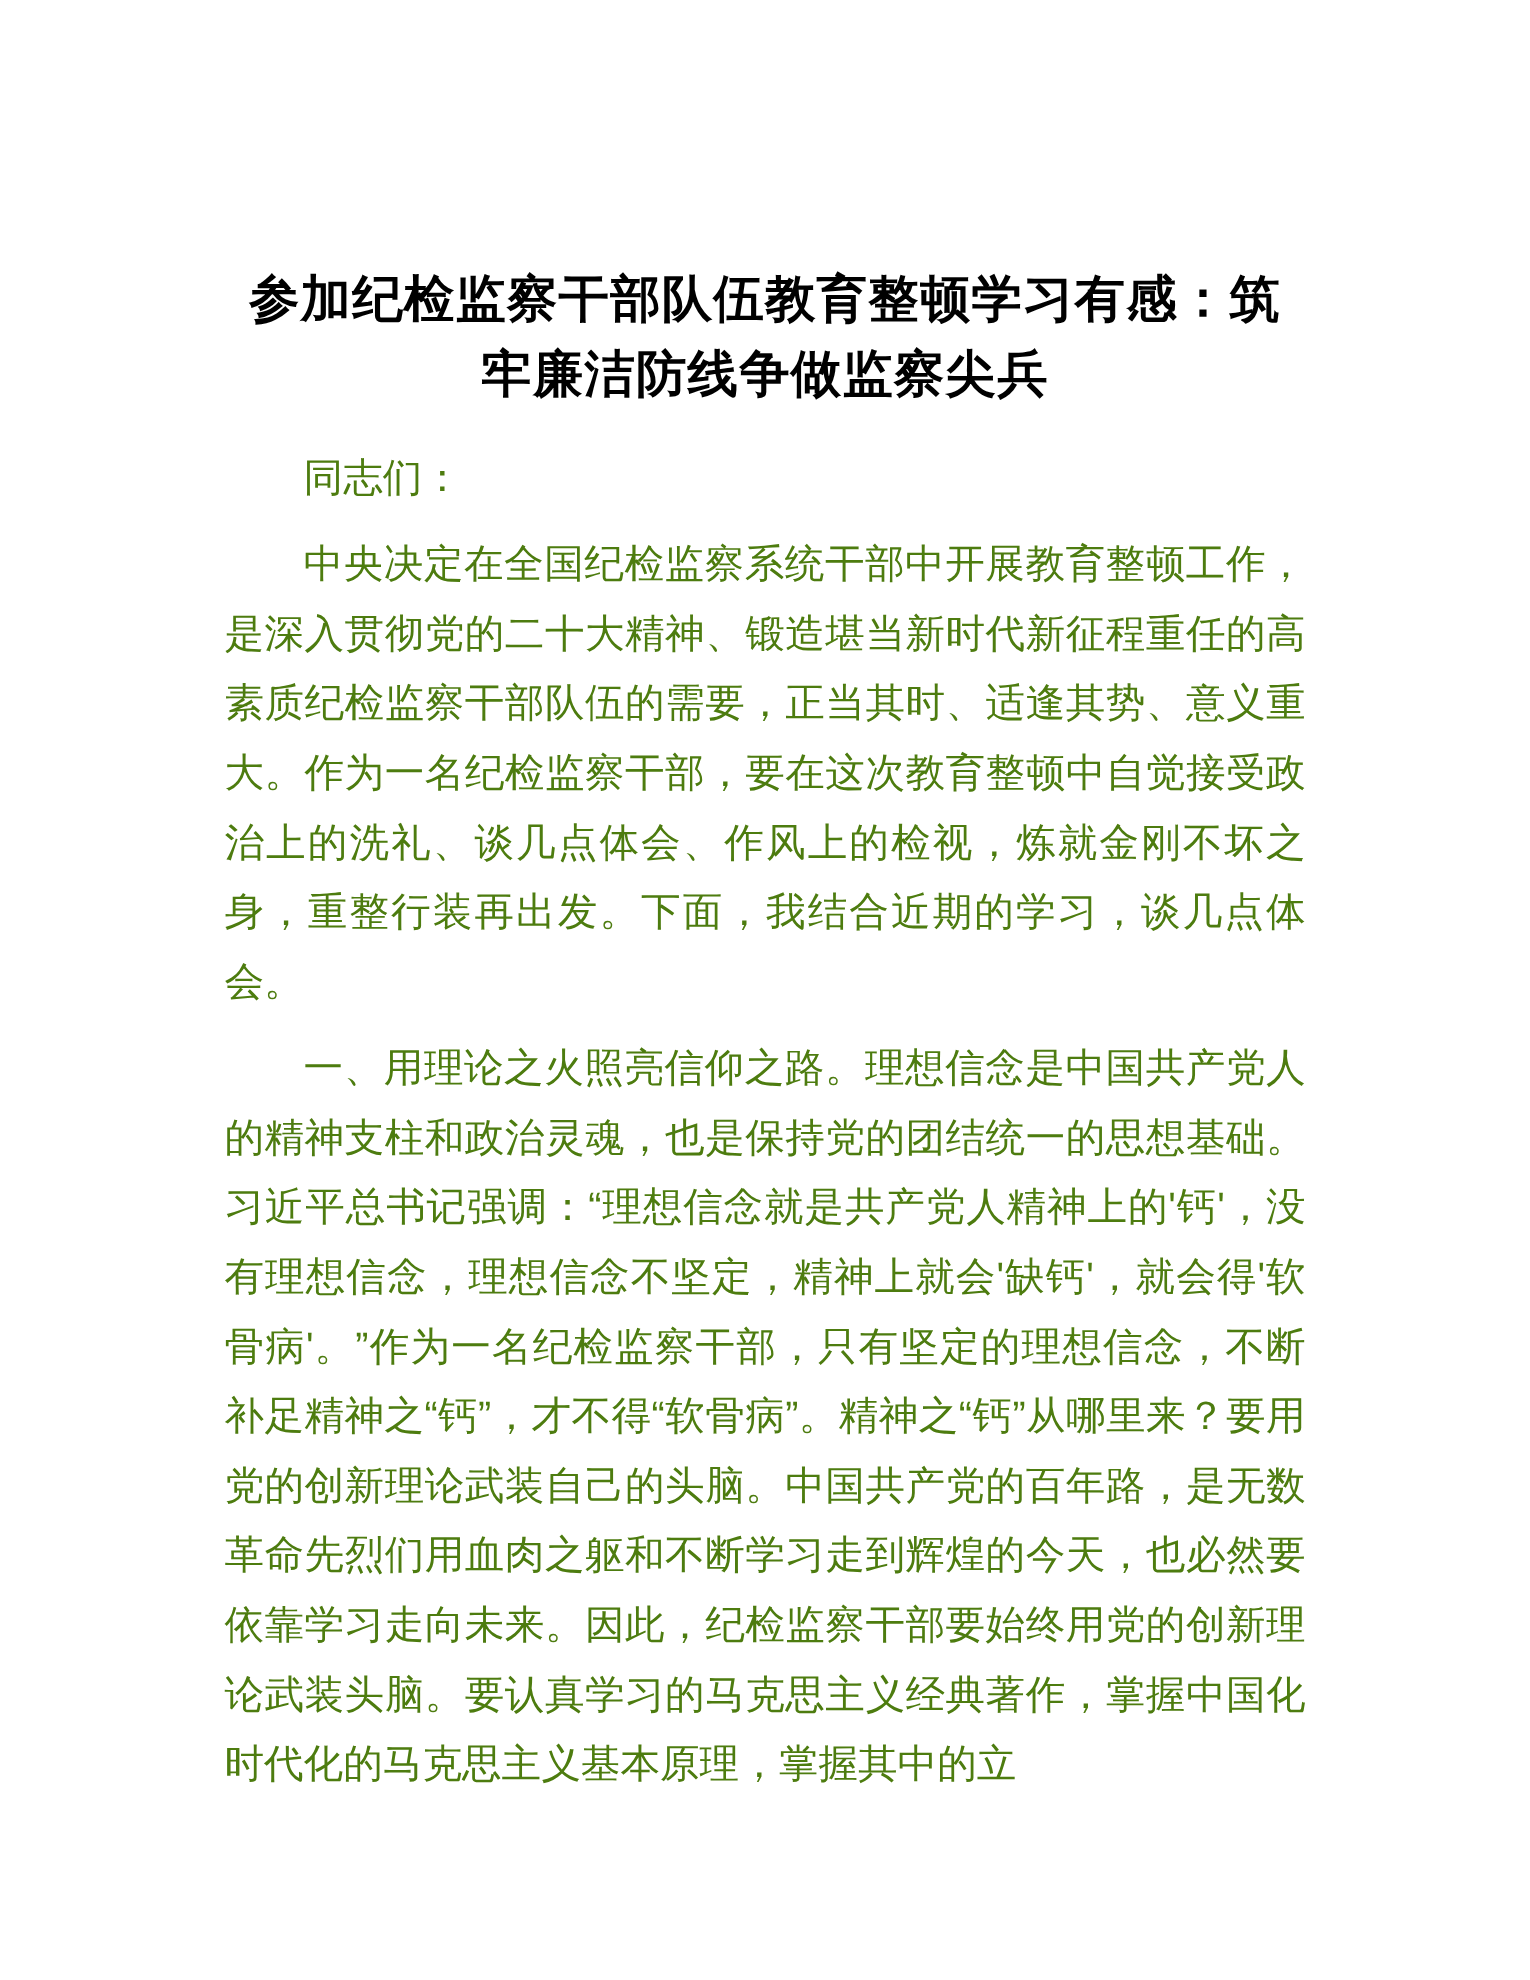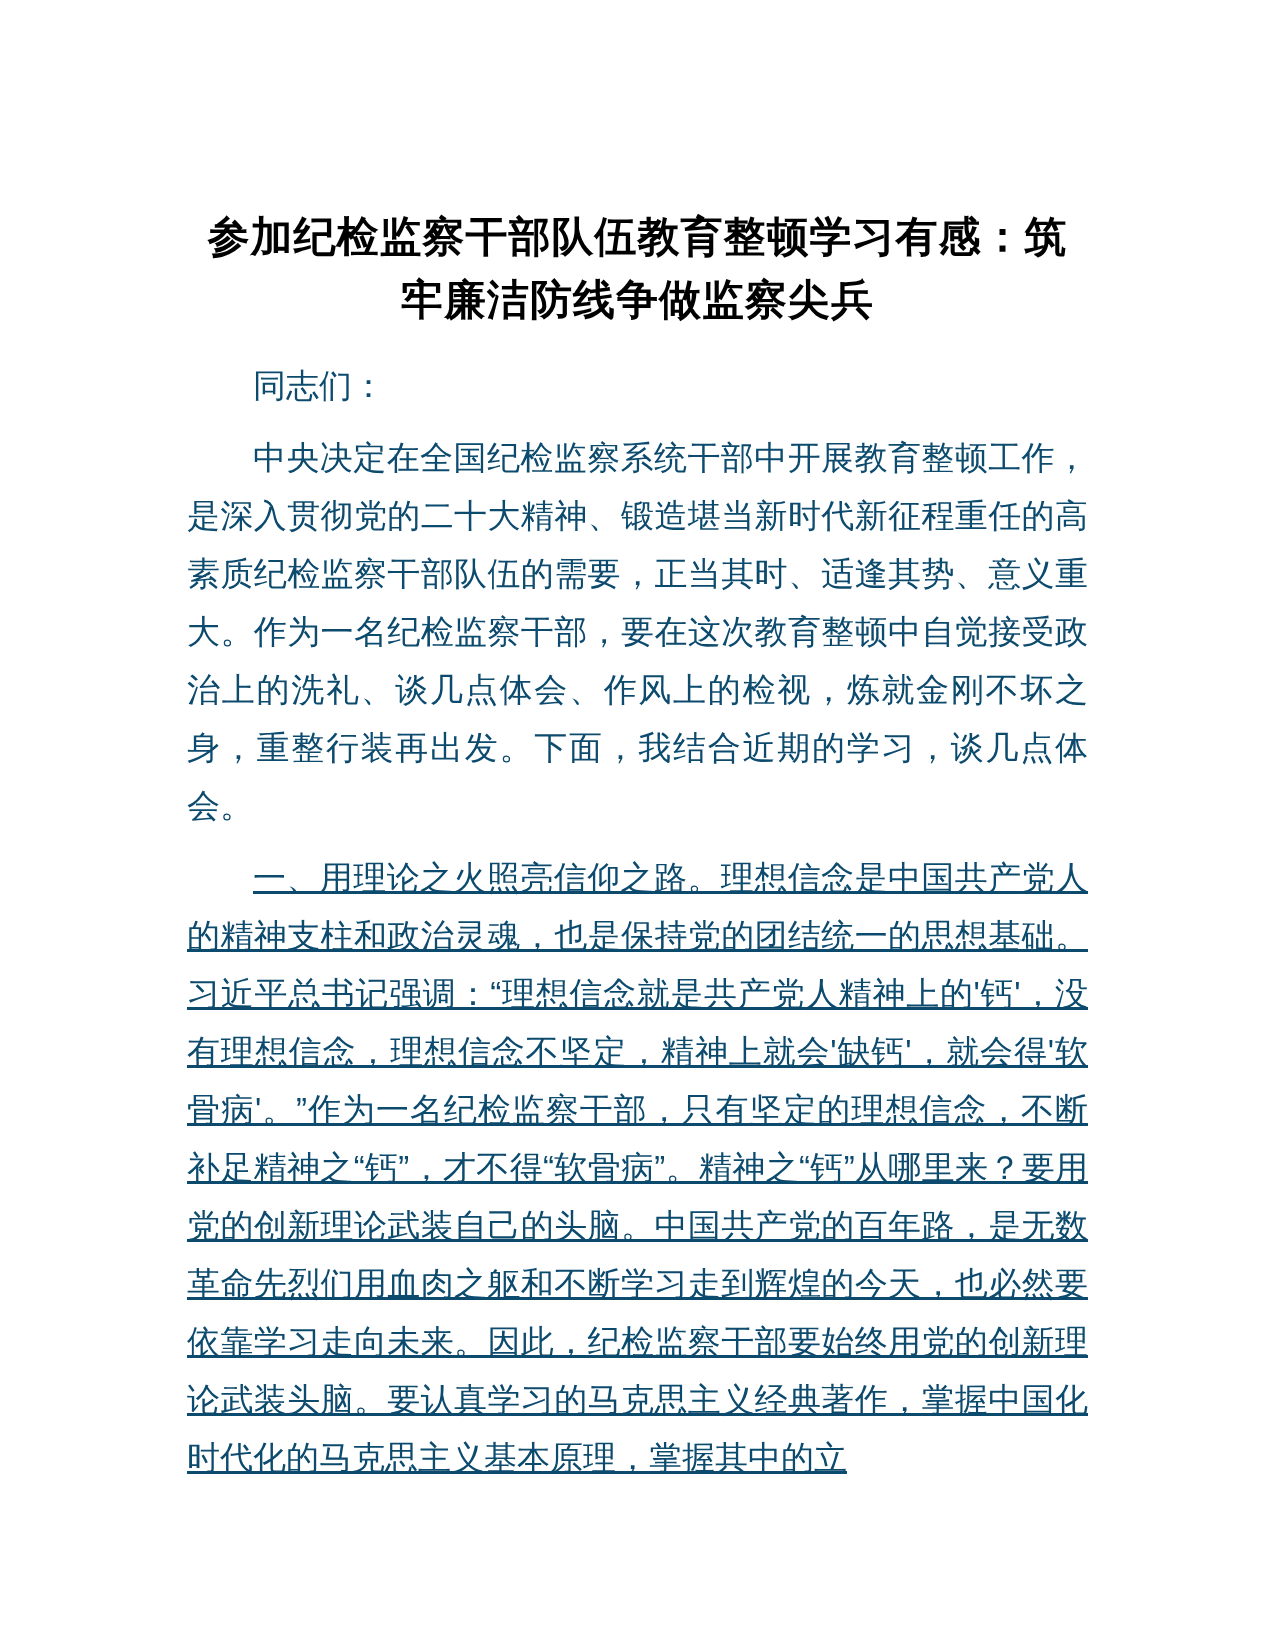--- a/index.html
+++ b/index.html
@@ -14,45 +14,44 @@
     margin: 0 auto;
     background: #ffffff;
     box-sizing: border-box;
     padding: 205px 187px 60px 187px;
     overflow: hidden;
     font-family: "Liberation Sans", sans-serif;
     color: #000000;
   }
   .doc-title {
     max-width: 872px;
-    margin: 0 auto 26px auto;
+    margin: 12px auto 26px auto;
     font-size: 42px;
     font-weight: 700;
     line-height: 63px;
     text-align: center;
     letter-spacing: 1px;
     color: #000000;
   }
   .doc-body {
     width: 901px;
     margin: 0 auto;
   }
   .para {
     margin: 0 0 14px 0;
     font-size: 33px;
     font-weight: 400;
     line-height: 58px;
     text-align: justify;
     text-indent: 2em;
-    color: #0c4a6e;
+    color: #4d7c0f;
     word-break: break-all;
   }
   .para:last-child {
     margin-bottom: 0;
-    text-decoration: underline;
   }
 </style>
 </head>
 <body>
 
 <div class="page">
   <h1 class="doc-title">参加纪检监察干部队伍教育整顿学习有感：筑牢廉洁防线争做监察尖兵</h1>
 
   <div class="doc-body">
     <p class="para">同志们：</p>

